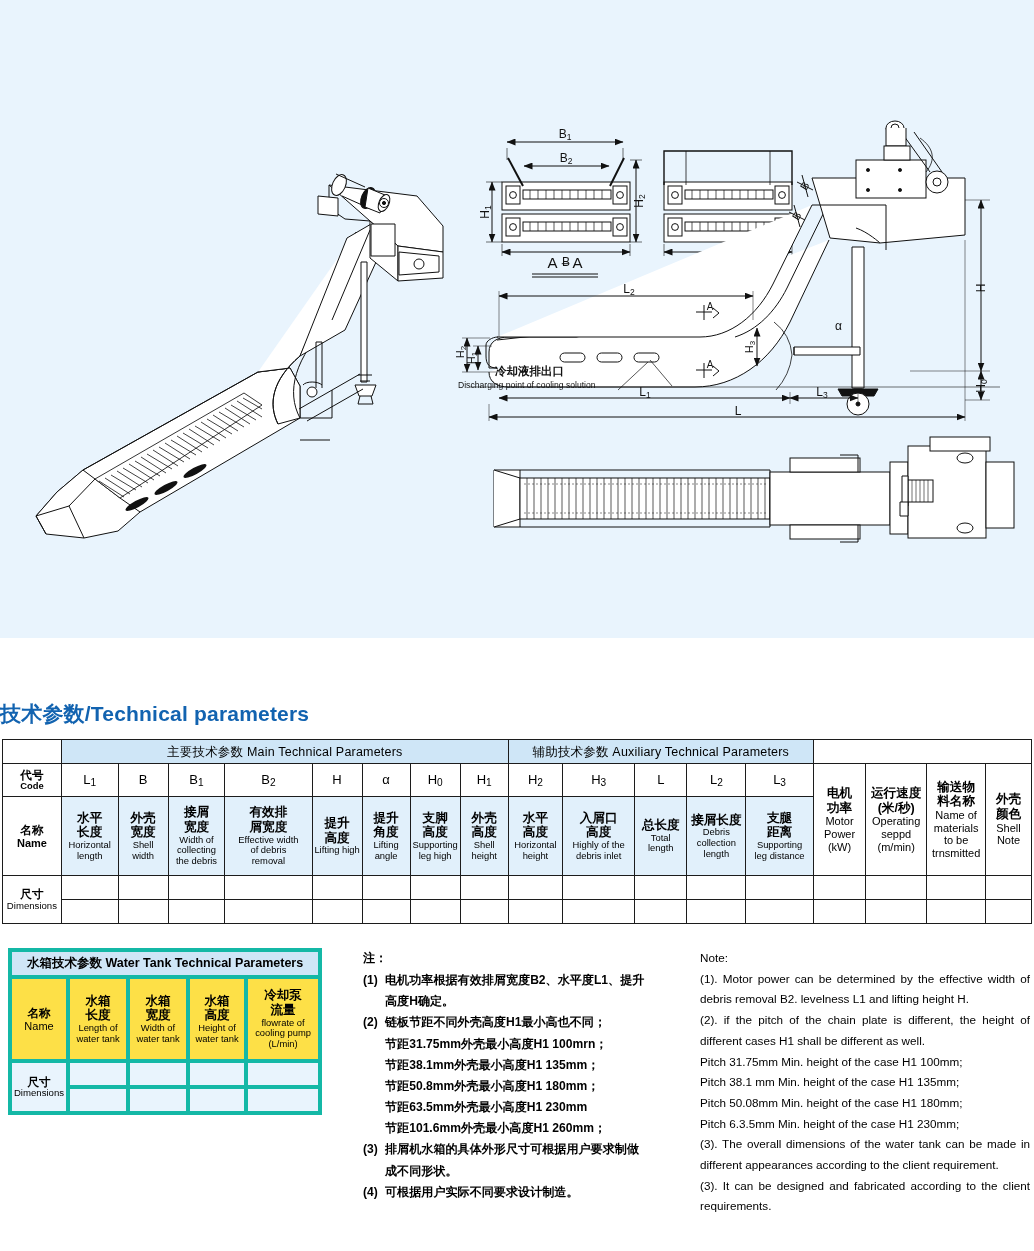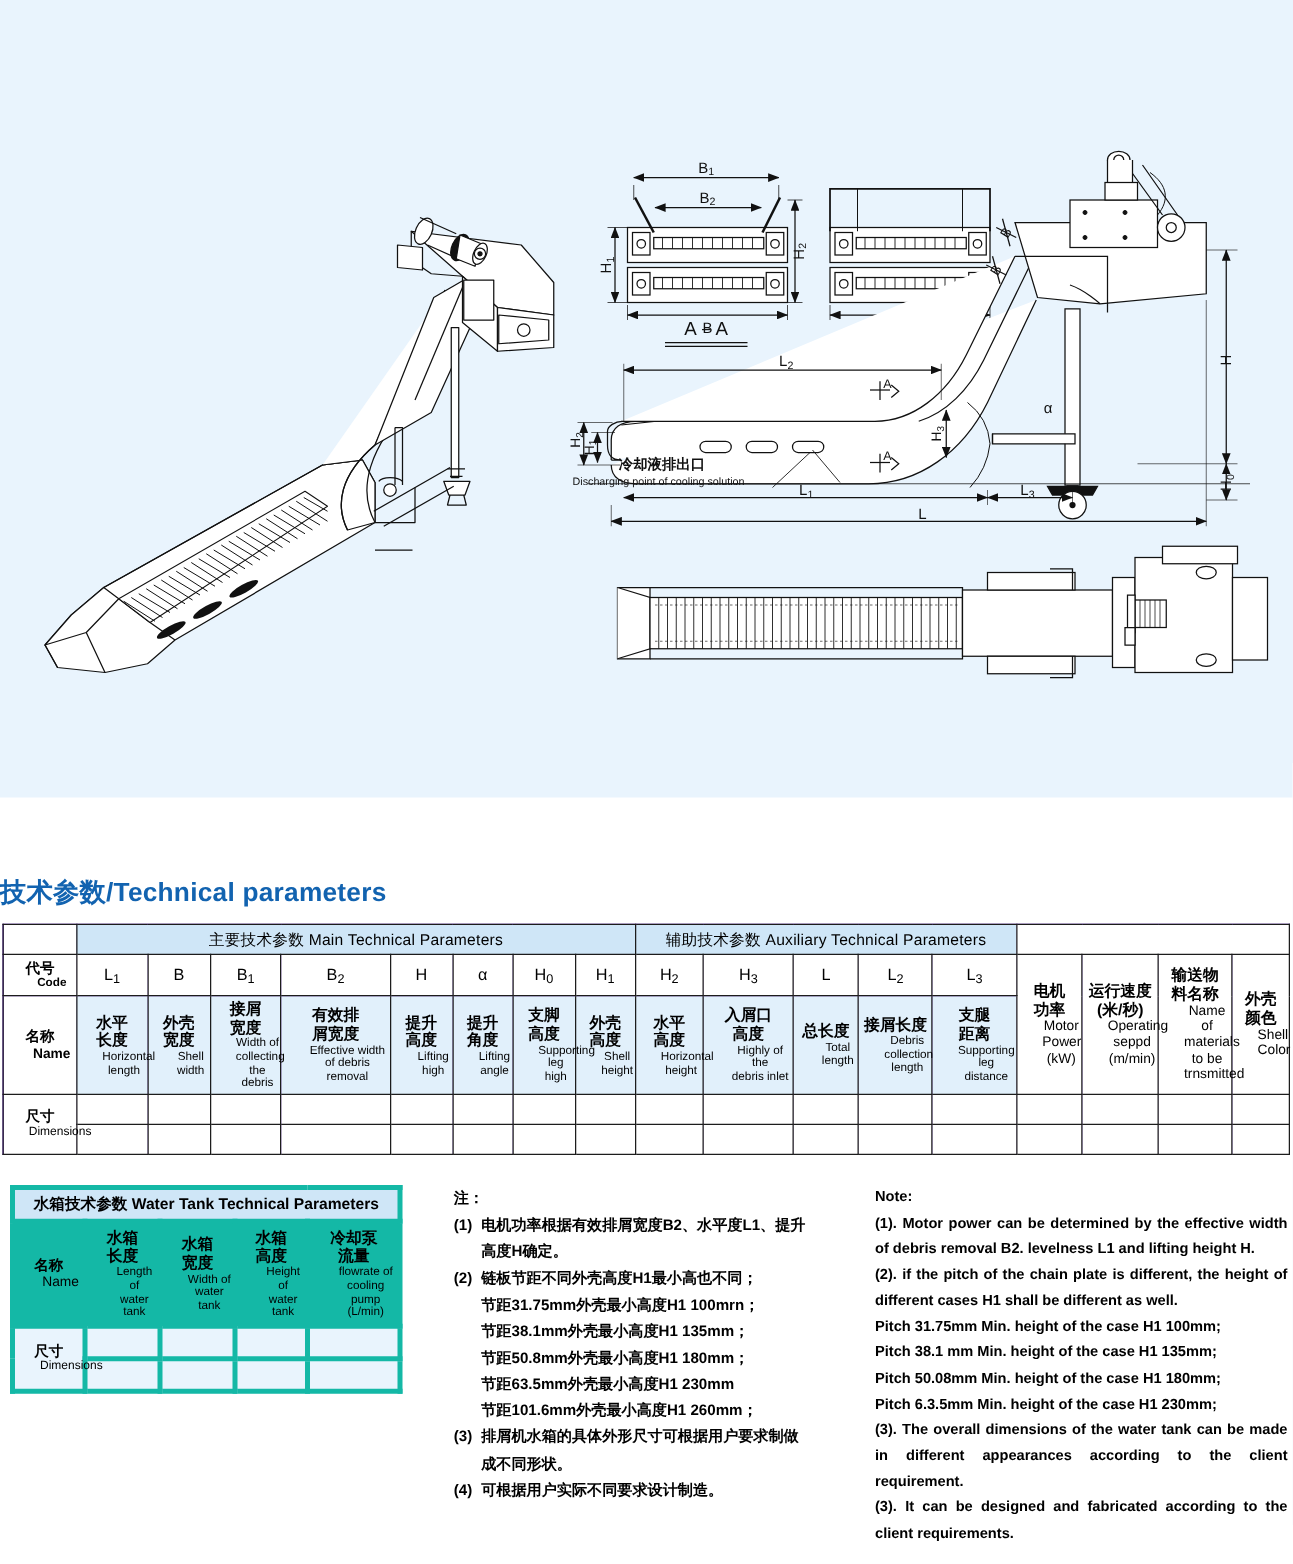--- a/index.html
+++ b/index.html
@@ -82,21 +82,20 @@
   .cn {
     font-size: 12.6px;
     font-weight: bold;
     display: block;
     line-height: 1.17;
   }
   .en {
     font-size: 9.4px;
     display: block;
     line-height: 1.14;
-    padding-left: 19px;
   }
   .en.big { font-size: 11px; }
   .cn.sm { font-size: 11.6px; }
   .dimrow td { height: 21px; background: #fff; }
   .dimlabel {
     font-size: 12.5px;
     font-weight: bold;
   }
   .dimlabel .en { font-size: 9.6px; font-weight: normal; }
   .sub { font-size: .78em; vertical-align: baseline; position: relative; top: 2px;}
@@ -120,21 +119,21 @@
     vertical-align: middle;
     padding: 1px;
     line-height: 1.14;
   }
   .tank-band {
     background: #cfe6f7;
     font-size: 12.5px;
     font-weight: bold;
     height: 21px;
   }
-  .tank-namerow td { height: 78px; background:#14b8a6; }
+  .tank-namerow td { height: 78px; background:#fde047; }
   .tank-dim td { height: 20px; background: #e9f4fd; }
   .tank-dim td.lbl { background:#e9f4fd; }
 
   
   #notes-cn {
     position: absolute;
     left: 363px;
     top: 948px;
     width: 320px;
     font-size: 12.1px;
@@ -148,21 +147,21 @@
   #notes-cn .indent { padding-left: 22px; }
 
   #notes-en {
     position: absolute;
     left: 700px;
     top: 948px;
     width: 330px;
     font-size: 11.7px;
     line-height: 1.77;
   }
-  #notes-en p { margin: 0; text-align: justify; font-weight: bold; }
+  #notes-en p { margin: 0; text-align: justify; }
   #notes-en p.nj { text-align: left; }
 </style>
 </head>
 <body>
 
 <div id="drawing-area">
   <svg id="drawing-svg" width="1034" height="638" viewBox="0 0 1034 638">
     <defs>
       <marker id="ar" markerWidth="9" markerHeight="7" refX="8.5" refY="3.5" orient="auto">
         <polygon points="0,0 9,3.5 0,7" fill="#111"></polygon>
@@ -650,21 +649,21 @@
           <span class="cn">料名称</span>
           <span class="en big">Name of</span>
           <span class="en big">materials</span>
           <span class="en big">to be</span>
           <span class="en big">trnsmitted</span>
         </td>
         <td rowspan="2" class="plain">
           <span class="cn">外壳</span>
           <span class="cn">颜色</span>
           <span class="en big">Shell</span>
-          <span class="en big">Color</span>
+          <span class="en big">Note</span>
         </td>
       </tr>
       <tr class="namerow">
         <td class="label-cell">
           <span class="cn sm">名称</span>
           <span class="en big">Name</span>
         </td>
         <td>
           <span class="cn">水平</span>
             <span class="cn">长度</span>

